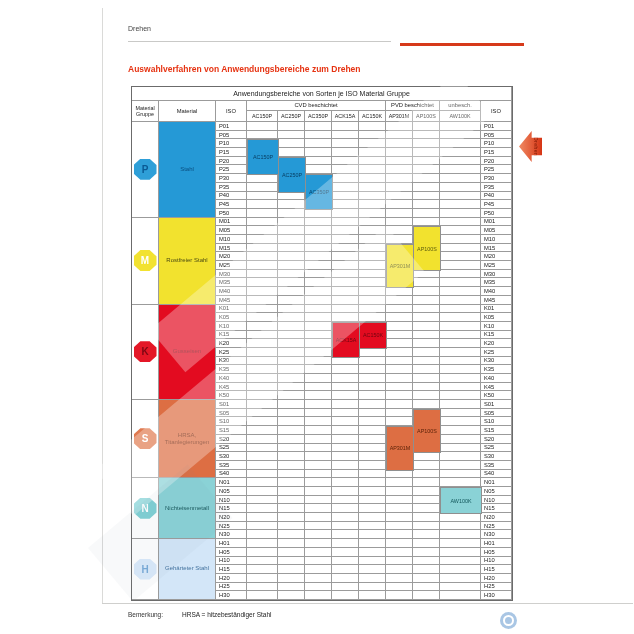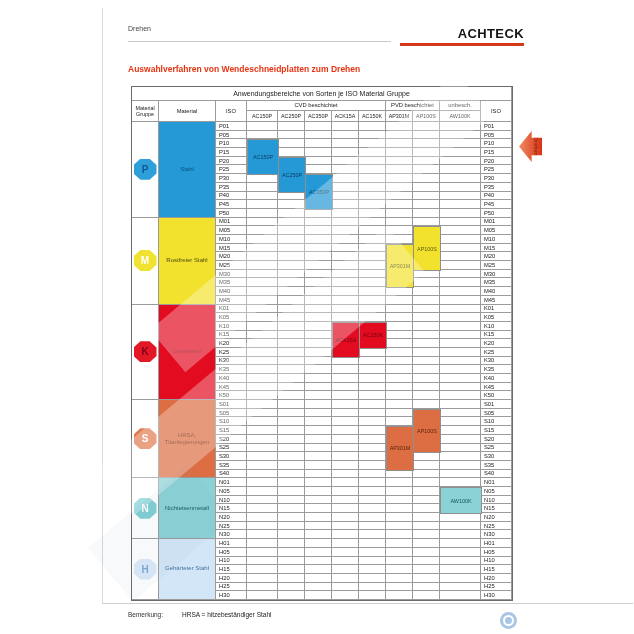--- a/index.html
+++ b/index.html
@@ -58,23 +58,22 @@
 </style>
 </head>
 <body>
 
 <div id="canvas">
   <div class="edge-left"></div>
   <div class="edge-bottom"></div>
 
   <div class="running-header">Drehen</div>
   <div class="header-rule"></div>
-  <div class="brand">ACHTECK</div>
   <div class="brand-rule"></div>
-  <div class="heading">Auswahlverfahren von Wendeschneidplatten zum Drehen</div>
+  <div class="heading">Auswahlverfahren von Anwendungsbereiche zum Drehen</div>
 
   <div id="grade-table">
       <div class="c t-title" style="left: 0px; top: 0px; width: 380px; height: 14px;">Anwendungsbereiche von Sorten je ISO Material Gruppe</div>
       <div class="c hcell hsmall" style="left: 0px; top: 14px; width: 27px; height: 21px;">Material Gruppe</div>
       <div class="c hcell" style="left: 27px; top: 14px; width: 57px; height: 21px;">Material</div>
       <div class="c hcell" style="left: 84px; top: 14px; width: 31px; height: 21px;">ISO</div>
       <div class="c hcell" style="left: 115px; top: 14px; width: 139px; height: 10px;">CVD beschichtet</div>
       <div class="c hcell" style="left: 254px; top: 14px; width: 54px; height: 10px;">PVD beschichtet</div>
       <div class="c hcell" style="left: 308px; top: 14px; width: 41px; height: 10px;">unbesch.</div>
       <div class="c hcell hsmall" style="left: 115px; top: 24px; width: 31px; height: 11px;">AC150P</div>

